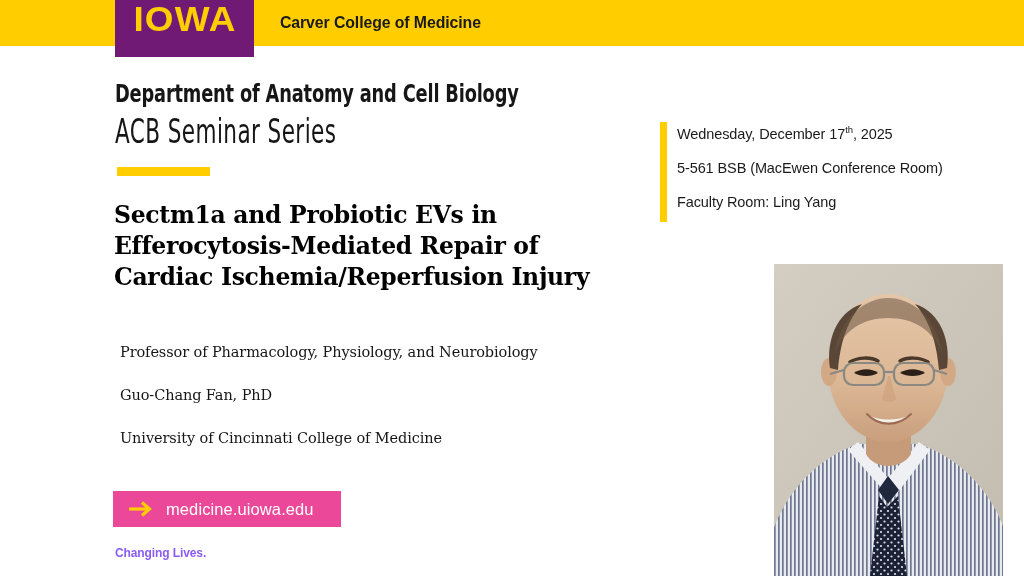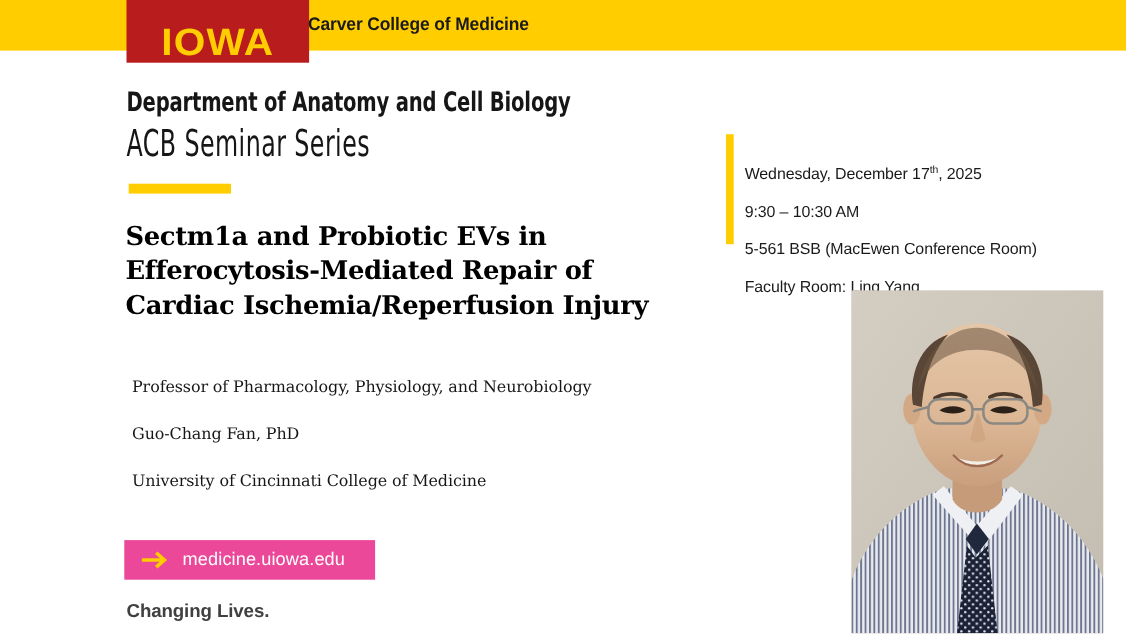--- a/index.html
+++ b/index.html
@@ -21,25 +21,25 @@
     left: 0;
     top: 0;
     width: 1024px;
     height: 46px;
     background: #ffcd00;
   }
   .logo-box {
     position: absolute;
     left: 115px;
     top: 0;
-    width: 166px;
+    width: 139px;
     height: 57px;
-    background: #b91c1c;
+    background: #701a75;
     display: flex;
-    align-items: flex-end;
+    align-items: flex-start;
     justify-content: center;
   }
   .logo-text {
     font-family: "Liberation Sans Narrow", "Liberation Sans", sans-serif;
     font-weight: bold;
     font-size: 33px;
     letter-spacing: 1px;
     color: #ffcd00;
     transform: scaleX(1.12) scaleY(1.05);
     -webkit-font-smoothing: none;
@@ -142,42 +142,41 @@
   .url-label {
     color: #ffffff;
     font-size: 16.5px;
     font-weight: normal;
     letter-spacing: 0.1px;
   }
   .tagline {
     position: absolute;
     left: 115px;
     top: 546px;
-    font-size: 17px;
-    font-weight: bold;
-    color: #404040;
+    font-size: 12px;
+    font-weight: bold;
+    color: #8b5cf6;
     letter-spacing: -0.1px;
     text-align: right;
   }
 
   
   .info-rule {
     position: absolute;
     left: 660px;
     top: 122px;
     width: 7px;
     height: 100px;
     background: #ffcd00;
   }
   .info-block {
     position: absolute;
     left: 677px;
     top: 126px;
     width: 340px;
-    margin-top: 25px;
   }
   .info-line {
     font-size: 14.5px;
     color: #1a1a1a;
     letter-spacing: -0.1px;
     margin-bottom: 18px;
     white-space: nowrap;
   }
   .info-line:last-child { margin-bottom: 0; }
   .info-line sup {
@@ -230,21 +229,20 @@
   </span>
   <span class="url-label">medicine.uiowa.edu</span>
 </div>
 
 <div class="tagline">Changing Lives.</div>
 
 <div class="info-rule"></div>
 
 <div class="info-block">
   <div class="info-line"><span>Wednesday, December 17</span><sup>th</sup><span>, 2025</span></div>
-  <div class="info-line">9:30 – 10:30 AM</div>
   <div class="info-line">5-561 BSB (MacEwen Conference Room)</div>
   <div class="info-line">Faculty Room: Ling Yang</div>
 </div>
 
 <div class="portrait">
   <svg width="229" height="312" viewBox="0 0 229 312">
     <defs>
       <linearGradient id="bgwall" x1="0" y1="0" x2="1" y2="1">
         <stop offset="0%" stop-color="#d4cdc2"></stop>
         <stop offset="100%" stop-color="#c3bcb0"></stop>

